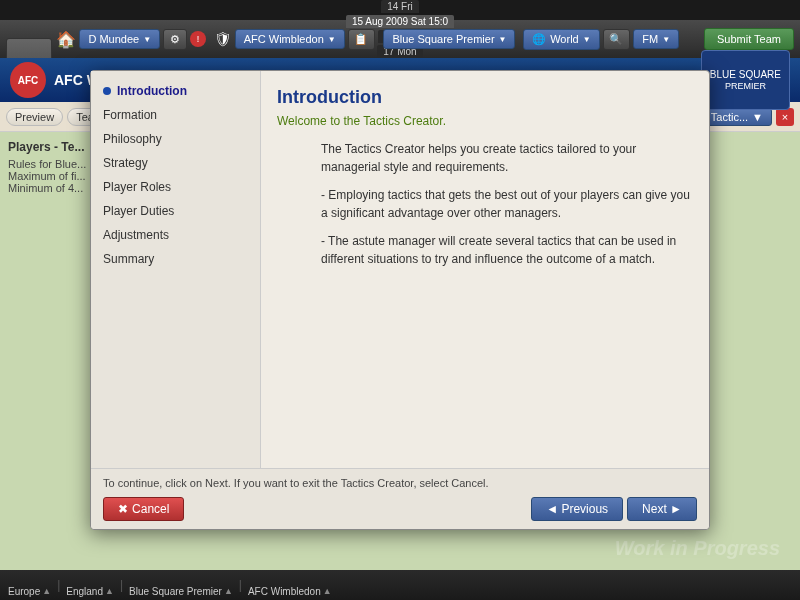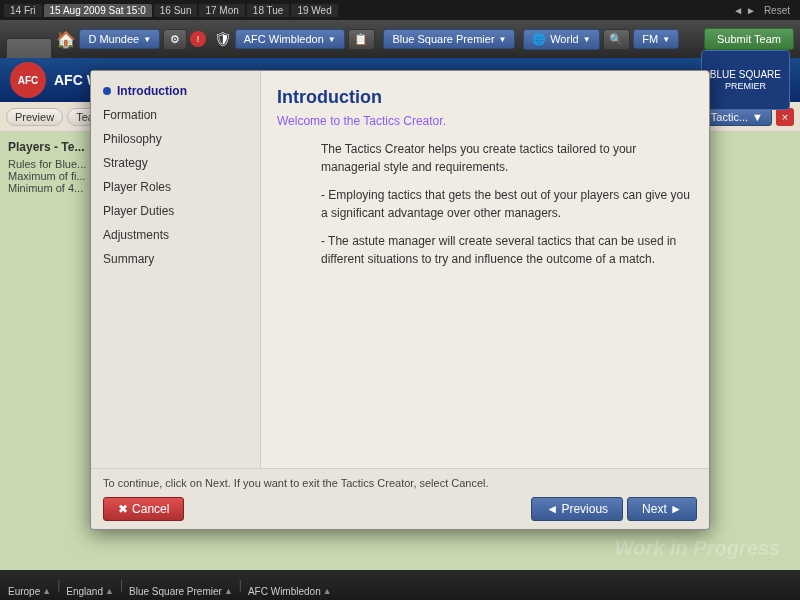--- a/index.html
+++ b/index.html
@@ -14,20 +14,21 @@
     }
 
     
     .top-bar {
       height: 20px;
       background: #1a1a1a;
       display: flex;
       align-items: center;
       padding: 0 4px;
       gap: 2px;
+      flex-direction: column;
     }
     .top-bar-tab {
       background: #2a2a2a;
       color: #ccc;
       font-size: 10px;
       padding: 1px 6px;
       border-radius: 2px 2px 0 0;
       white-space: nowrap;
     }
     .top-bar-tab.active {
@@ -318,21 +319,21 @@
       display: flex;
       flex-direction: column;
     }
     .modal-section-title {
       color: #1a3a8a;
       font-size: 18px;
       font-weight: bold;
       margin-bottom: 6px;
     }
     .modal-welcome {
-      color: #8b5cf6;
+      color: #4d7c0f;
       font-size: 12px;
       margin-bottom: 12px;
     }
     .modal-para {
       color: #333;
       font-size: 12px;
       line-height: 1.5;
       margin-bottom: 10px;
       margin-left: 44px;
     }

